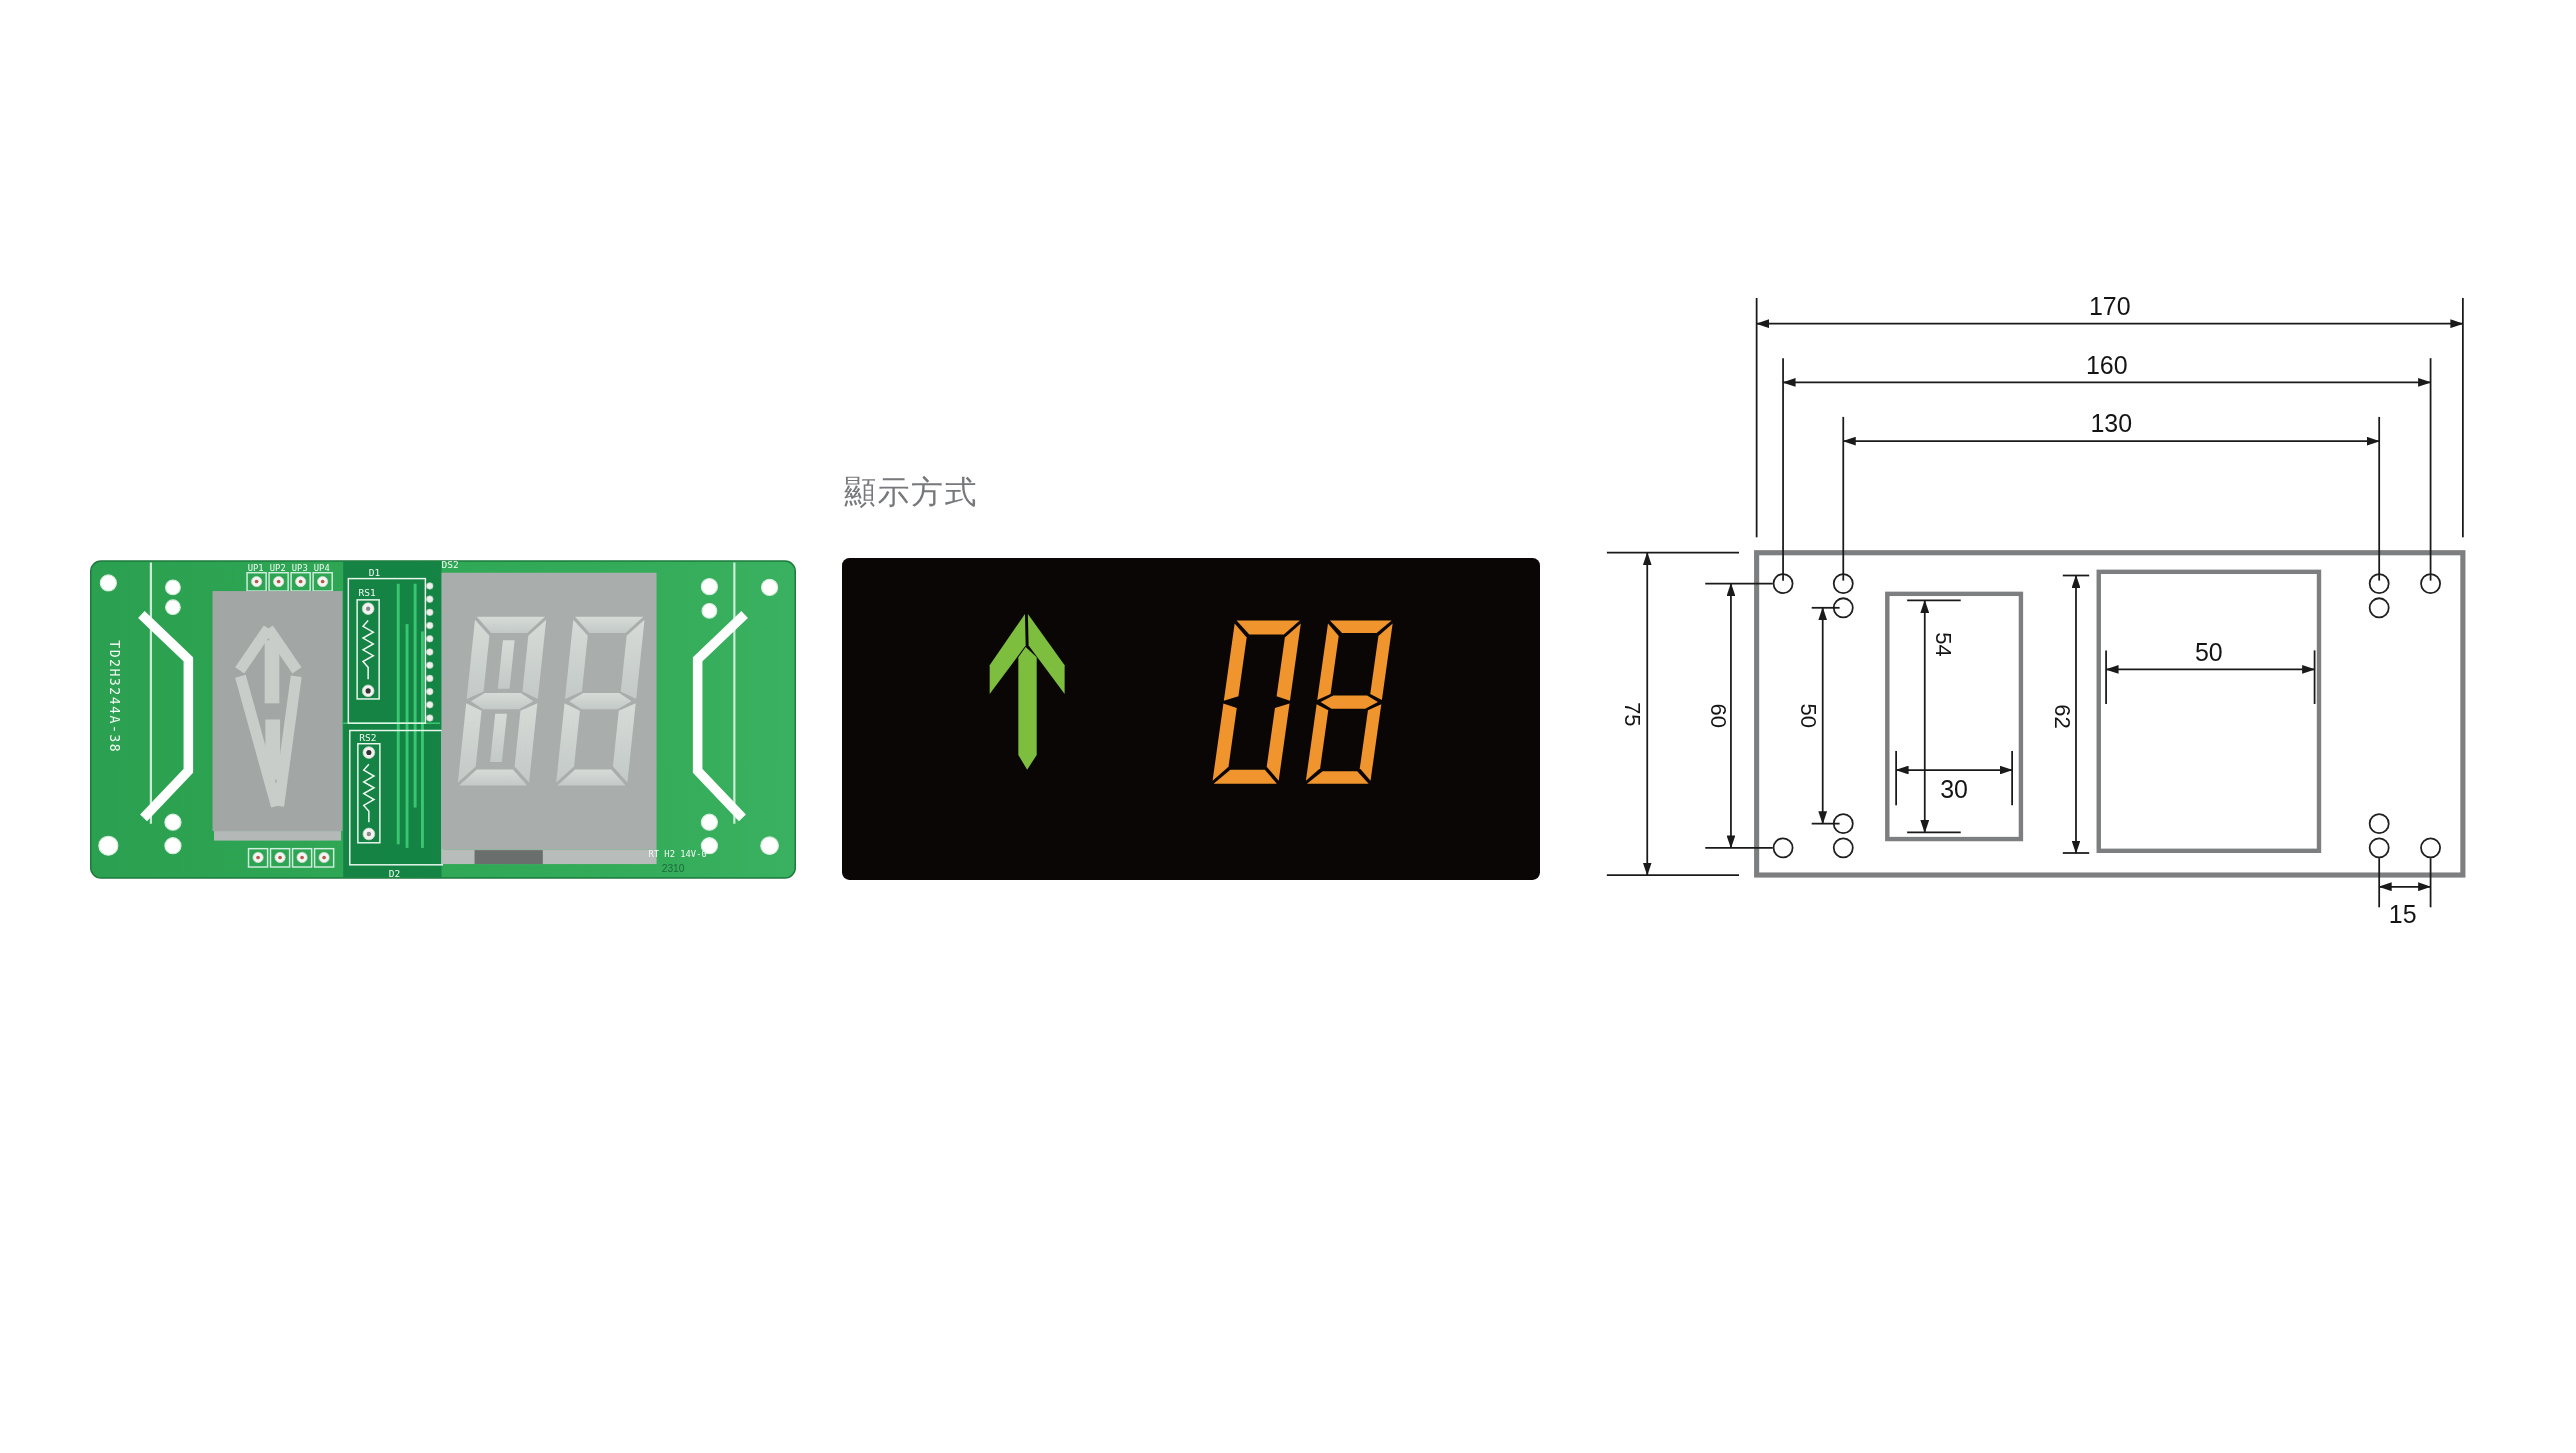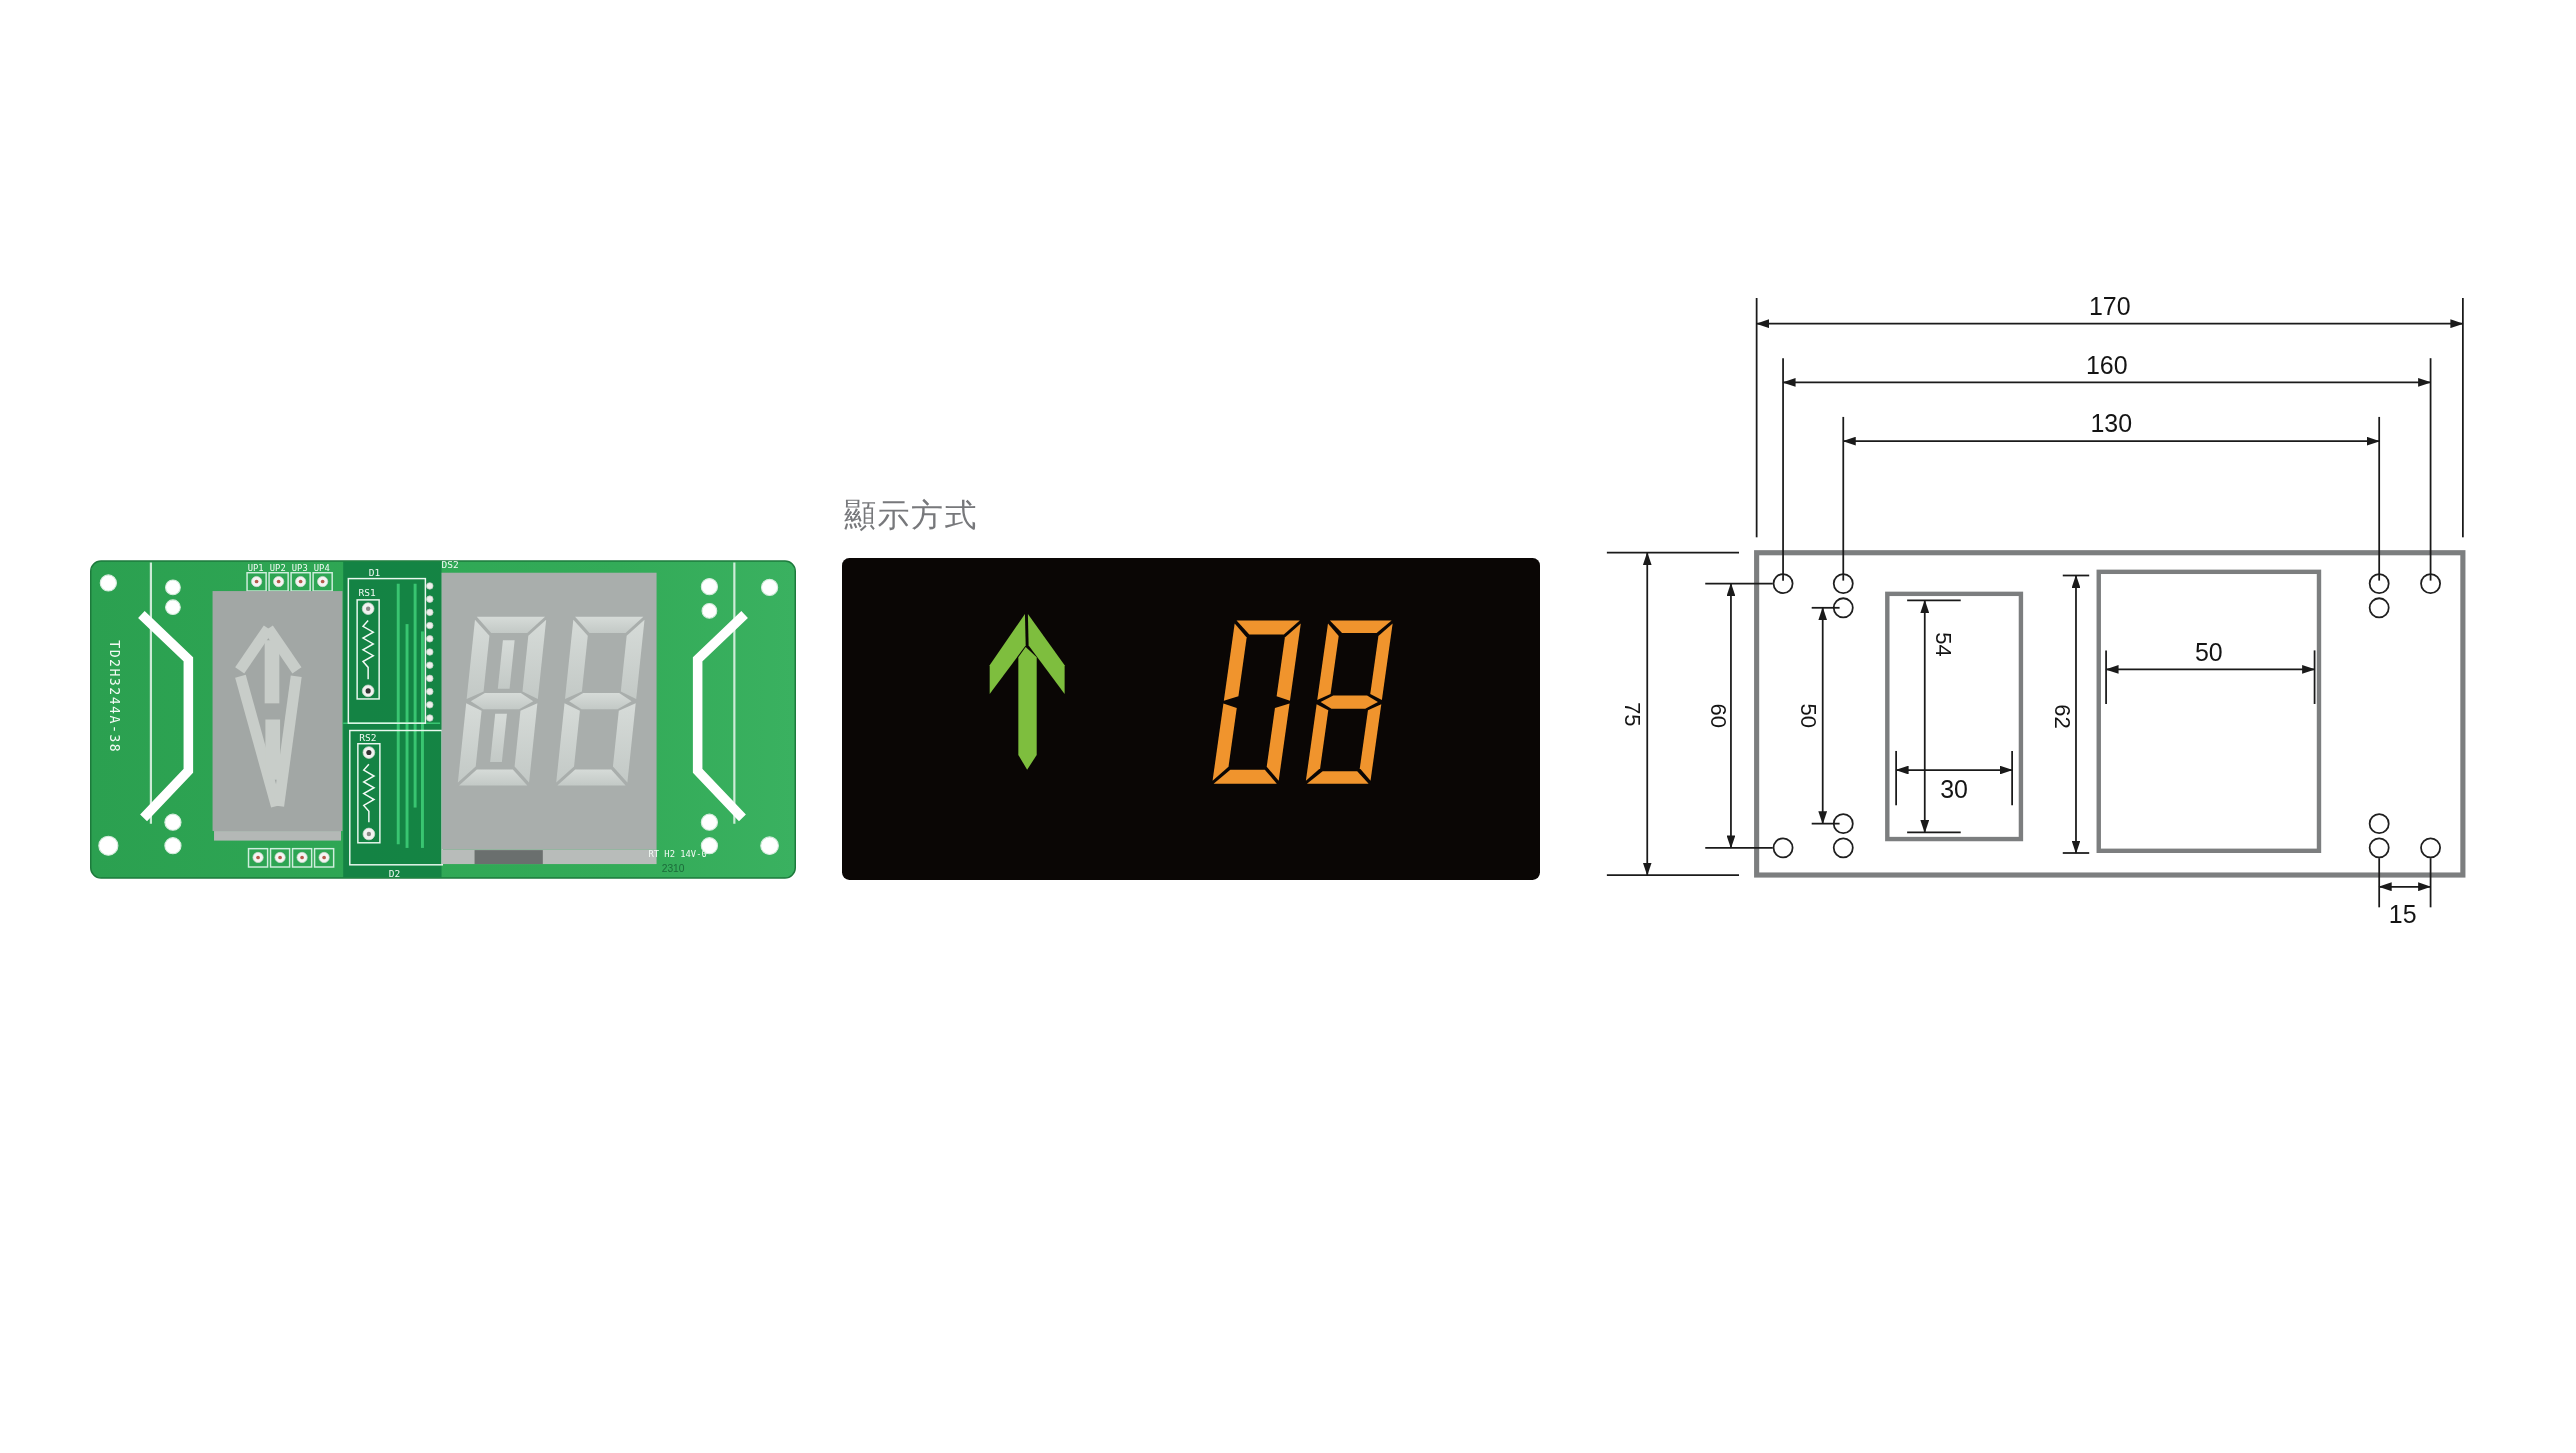--- a/index.html
+++ b/index.html
@@ -1,19 +1,19 @@
 <!DOCTYPE html>
 <html style="font-size:11.7px"><head>
 <meta charset="utf-8">
 <style>
   html,body{margin:0;padding:0;background:#fff;}
   .stage{position:relative;width:2576px;height:1453px;background:#ffffff;overflow:hidden;
          font-family:"Liberation Sans",sans-serif;}
   .abs{position:absolute;}
-  #section-title{left:844px;top:494px;font-size:32px;letter-spacing:1.5px;color:#77787b;
+  #section-title{left:844px;top:471px;font-size:32px;letter-spacing:1.5px;color:#77787b;
                  font-family:"Liberation Sans",sans-serif;}
   svg text{font-family:"Liberation Sans",sans-serif;}
   .dim-text{font-size:34px;fill:#141414;}
   .dim-text-v{font-size:30px;fill:#141414;}
   .silk{font-family:"DejaVu Sans Mono",monospace;fill:#f2faf4;}
 </style>
 </head>
 <body>
 
 <div class="stage">

